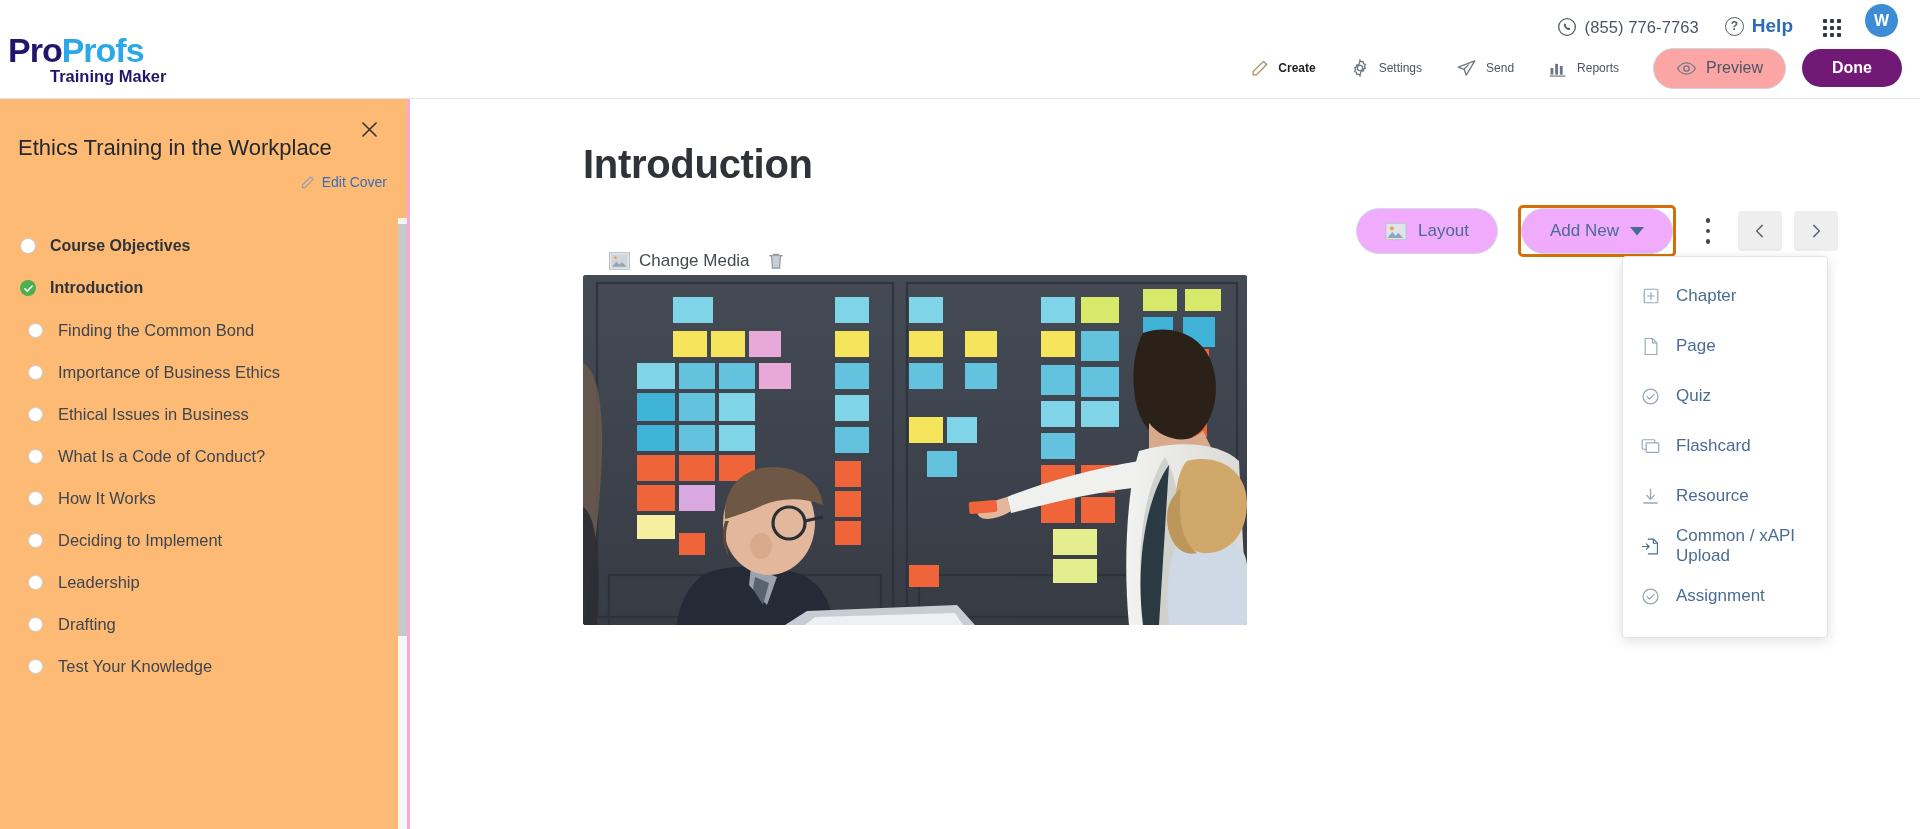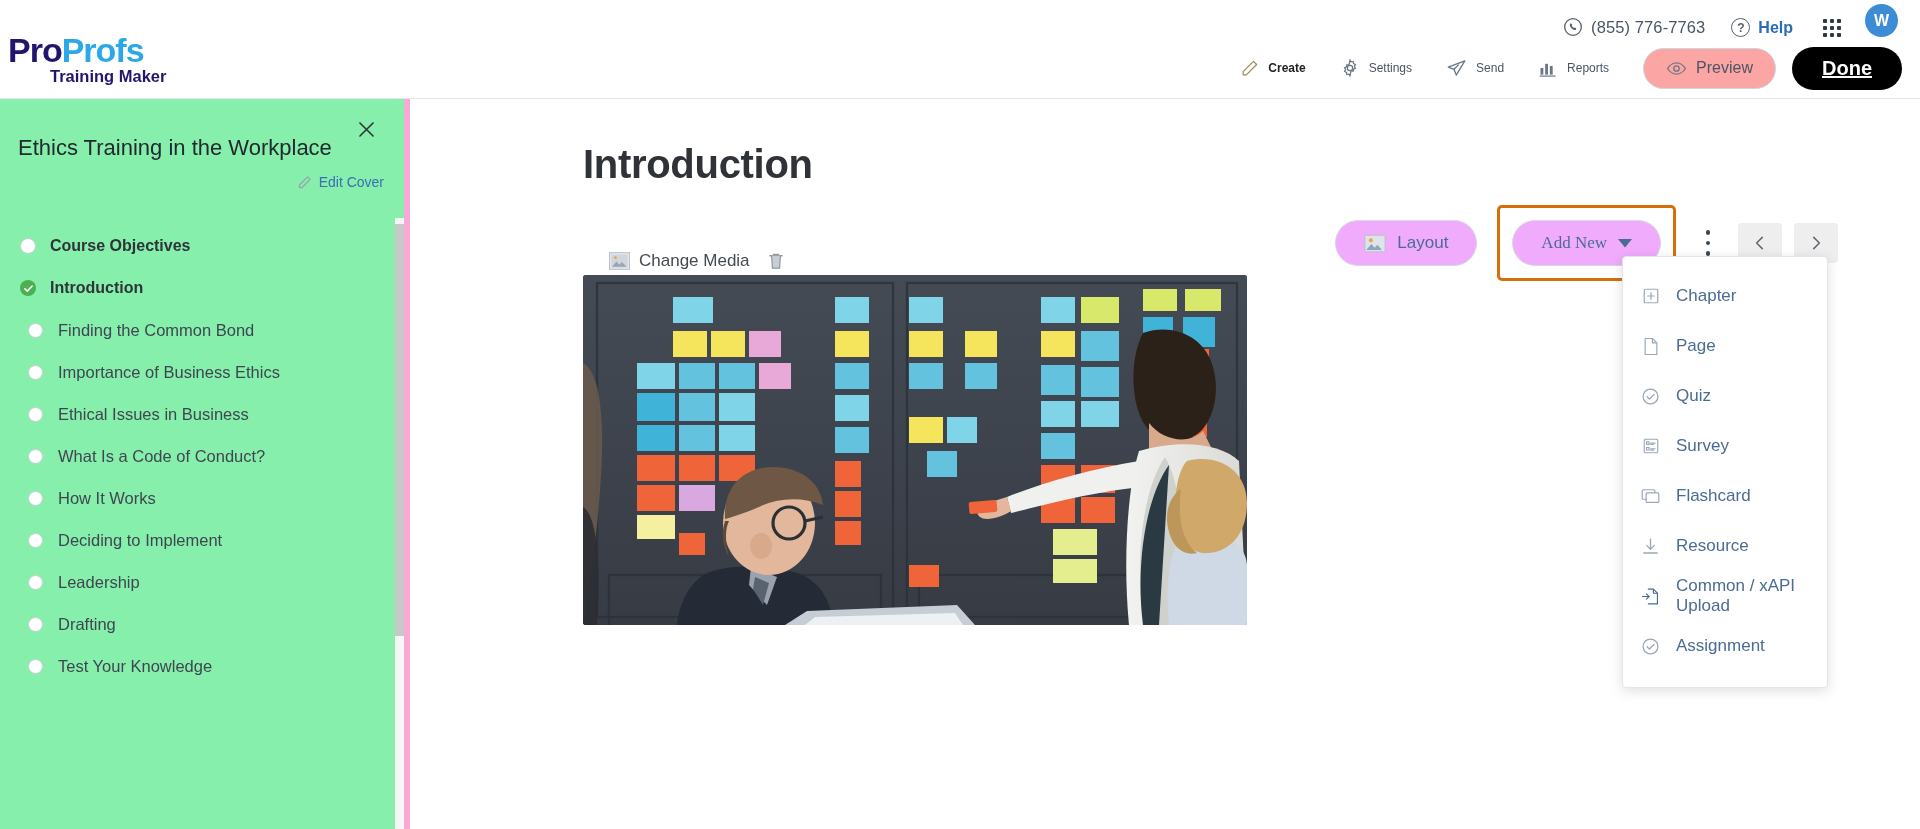--- a/index.html
+++ b/index.html
@@ -14,21 +14,21 @@
 
   
   .util-bar {
     position:absolute; top:0; left:0; width:1920px; height:37px;
     display:flex; align-items:flex-end; justify-content:flex-end;
     padding-right:22px; gap:0;
     background:#fff;
   }
   .util-item { display:flex; align-items:center; gap:8px; margin-left:26px; }
   .util-phone-txt { font-size:16.5px; color:#4a5568; letter-spacing:.1px; }
-  .util-help-txt { font-size:16px; color:#2b6cb8; font-weight:bold; }
+  .util-help-txt { font-size:19px; color:#2b6cb8; font-weight:bold; }
   .circ-icon { width:19px; height:19px; border:1.6px solid #57606a; border-radius:50%;
                display:flex; align-items:center; justify-content:center;
                font-size:12px; color:#57606a; font-weight:bold; flex:none; }
   .apps-grid { display:grid; grid-template-columns:repeat(3,4px); gap:3px; margin-left:30px; }
   .apps-grid i { width:4px; height:4px; background:#2f3b45; border-radius:1px; display:block; }
   .avatar {
     width:33px; height:33px; border-radius:50%; background:#3c8dd6;
     color:#fff; font-size:16px; font-weight:bold;
     display:flex; align-items:center; justify-content:center;
     margin-left:24px; flex:none;
@@ -52,29 +52,29 @@
              font-size:12px; color:#4b5563; cursor:pointer; }
   .nav-btn.active { color:#222; font-weight:bold; }
   .pill-outline {
     display:flex; align-items:center; gap:9px;
     margin-left:34px; padding:9px 22px;
     border:1px solid #cdd5de; border-radius:22px;
     font-size:16px; color:#4b5563; cursor:pointer; background:#fca5a5;
   }
   .pill-solid {
     margin-left:16px; padding:10px 30px;
-    background:#000000; color:#fff; font-size:20px; font-weight:bold;
-    border-radius:22px; cursor:pointer;text-decoration:underline;
+    background:#701a75; color:#fff; font-size:16px; font-weight:bold;
+    border-radius:22px; cursor:pointer;
   }
   .ico { flex:none; display:inline-flex; align-items:center; justify-content:center; }
 
   
   .sidebar {
     position:absolute; left:0; top:99px; width:410px; height:730px;
-    background:#86efac; border-right:6px solid #f9a8d4; overflow:hidden;
+    background:#fdba74; border-right:3px solid #f9a8d4; overflow:hidden;
   }
   .sb-title {
     position:absolute; left:18px; top:36px;
     font-size:22px; color:#22292f; font-weight:normal;
   }
   .sb-close { position:absolute; right:24px; top:16px; width:28px; height:28px;
               cursor:pointer; display:flex; align-items:center; justify-content:center; }
   .sb-edit { position:absolute; right:20px; top:75px; display:flex; align-items:center;
              gap:7px; font-size:14px; color:#3a6fb5; cursor:pointer; }
   .sb-list { position:absolute; left:0; top:119px; width:478px; height:611px;
@@ -102,21 +102,21 @@
   .page-title { position:absolute; left:105px; top:43px;
                 font-size:40px; font-weight:bold; color:#2f3338; letter-spacing:-.3px; }
 
   .toolbar { position:absolute; right:82px; top:106px; display:flex; align-items:center; }
   .tool-pill {
     display:flex; align-items:center; justify-content:center; gap:11px;
     height:46px; padding:0 28px; border:1px solid #d4dae1; border-radius:24px;
     background:#f0abfc; font-size:17px; color:#4a6c94; cursor:pointer;
   }
   .addnew-wrap { position:relative; margin-left:20px;
-                 border:3px solid #d4700a; border-radius:5px; padding:12px;font-family:Liberation Serif, serif; }
+                 border:3px solid #d4700a; border-radius:5px; padding:0; }
   .kebab { width:36px; height:40px; margin-left:14px; cursor:pointer;
            display:flex; flex-direction:column; align-items:center; justify-content:center; gap:6px; }
   .kebab i { width:4.5px; height:4.5px; border-radius:50%; background:#3d4650; display:block; }
   .navsq { width:44px; height:40px; background:#eeeeee; border-radius:4px;
            display:flex; align-items:center; justify-content:center; cursor:pointer;
            margin-left:12px; }
 
   
   .dropdown {
     position:absolute; right:92px; top:157px; width:206px;
@@ -386,32 +386,20 @@
     <div class="dd-item">
       <span class="dd-ico">
         <svg width="19" height="19" viewBox="0 0 24 24" fill="none" stroke="#9aa7b6" stroke-width="1.6" stroke-linecap="round" stroke-linejoin="round">
           <circle cx="12" cy="12" r="9.4"></circle>
             <path d="M7.7 12.3l2.9 2.9 5.8-5.8"></path>
         </svg>
       </span>
       <span>Quiz</span>
     </div>
 
-    <div class="dd-item">
-      <span class="dd-ico">
-        <svg width="18" height="18" viewBox="0 0 24 24" fill="none" stroke="#9aa7b6" stroke-width="1.5" stroke-linecap="round" stroke-linejoin="round">
-          <rect x="3" y="3" width="18" height="18" rx="1.4"></rect>
-          <rect x="6" y="6.5" width="3.4" height="3.4"></rect>
-            <path d="M11.5 8.2h6M11.5 10h4"></path>
-          <rect x="6" y="14" width="3.4" height="3.4"></rect>
-            <path d="M11.5 15.7h6M11.5 17.5h4"></path>
-        </svg>
-      </span>
-      <span>Survey</span>
-    </div>
 
     <div class="dd-item">
       <span class="dd-ico">
         <svg width="20" height="17" viewBox="0 0 24 20" fill="none" stroke="#9aa7b6" stroke-width="1.5" stroke-linejoin="round">
           <rect x="1.5" y="1.5" width="16" height="12" rx="1.3"></rect>
           <rect x="6.5" y="5.5" width="16" height="12" rx="1.3" fill="#fff"></rect>
         </svg>
       </span>
       <span>Flashcard</span>
     </div>

